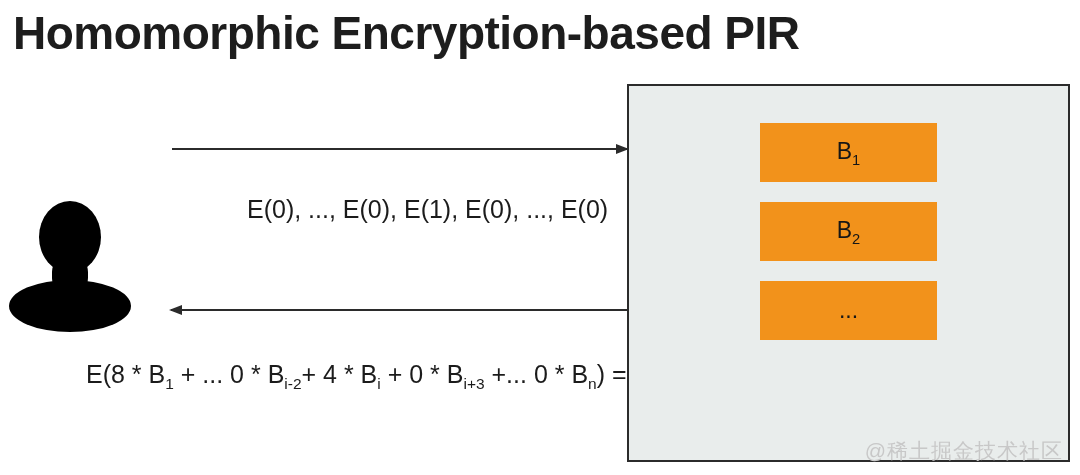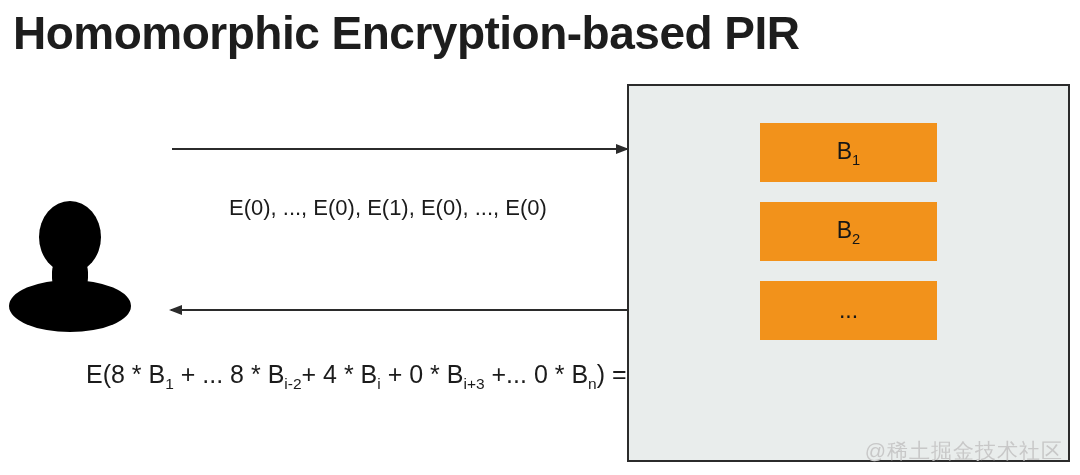--- a/index.html
+++ b/index.html
@@ -95,23 +95,23 @@
     left: -2px;
     top: 50%;
     transform: translateY(-50%);
     border-right: 13px solid var(--line-color, #2b2b2b);
     border-top: 5px solid transparent;
     border-bottom: 5px solid transparent;
   }
   
   .query-label {
     position: absolute;
-    left: 229px;
+    left: 247px;
     top: 195px;
-    font-size: 22px;
+    font-size: 25px;
     color: #1b1b1b;
     white-space: nowrap;
   }
   .formula {
     position: absolute;
     left: 86px;
     top: 360px;
     font-size: 25px;
     color: #1b1b1b;
     white-space: nowrap;
@@ -141,21 +141,21 @@
     <rect x="44" y="58" width="36" height="34" rx="14" fill="#000000"></rect>
     <ellipse cx="62" cy="106" rx="61" ry="26" fill="#000000"></ellipse>
   </svg>
 
   <div class="arrow arrow-right"></div>
 
   <div class="query-label">E(0), ..., E(0), E(1), E(0), ..., E(0)</div>
 
   <div class="arrow arrow-left"></div>
 
-  <div class="formula"><span>E(8 * B</span><sub>1</sub><span> + ... 8 * B</span><sub>i-2</sub><span>+ 4 * B</span><sub>i</sub><span> +  0 * B</span><sub>i+3</sub><span> +... 0 * B</span><sub>n</sub><span>) = E(B</span><sub>i</sub><span>)</span></div>
+  <div class="formula"><span>E(8 * B</span><sub>1</sub><span> + ... 0 * B</span><sub>i-2</sub><span>+ 4 * B</span><sub>i</sub><span> +  0 * B</span><sub>i+3</sub><span> +... 0 * B</span><sub>n</sub><span>) = E(B</span><sub>i</sub><span>)</span></div>
 
   <div class="server-panel">
     <div class="blocks">
   <div class="block">
     <span><span class="base">B</span><sub class="sub">1</sub></span>
   </div>
 
   <div class="block">
     <span><span class="base">B</span><sub class="sub">2</sub></span>
   </div>

